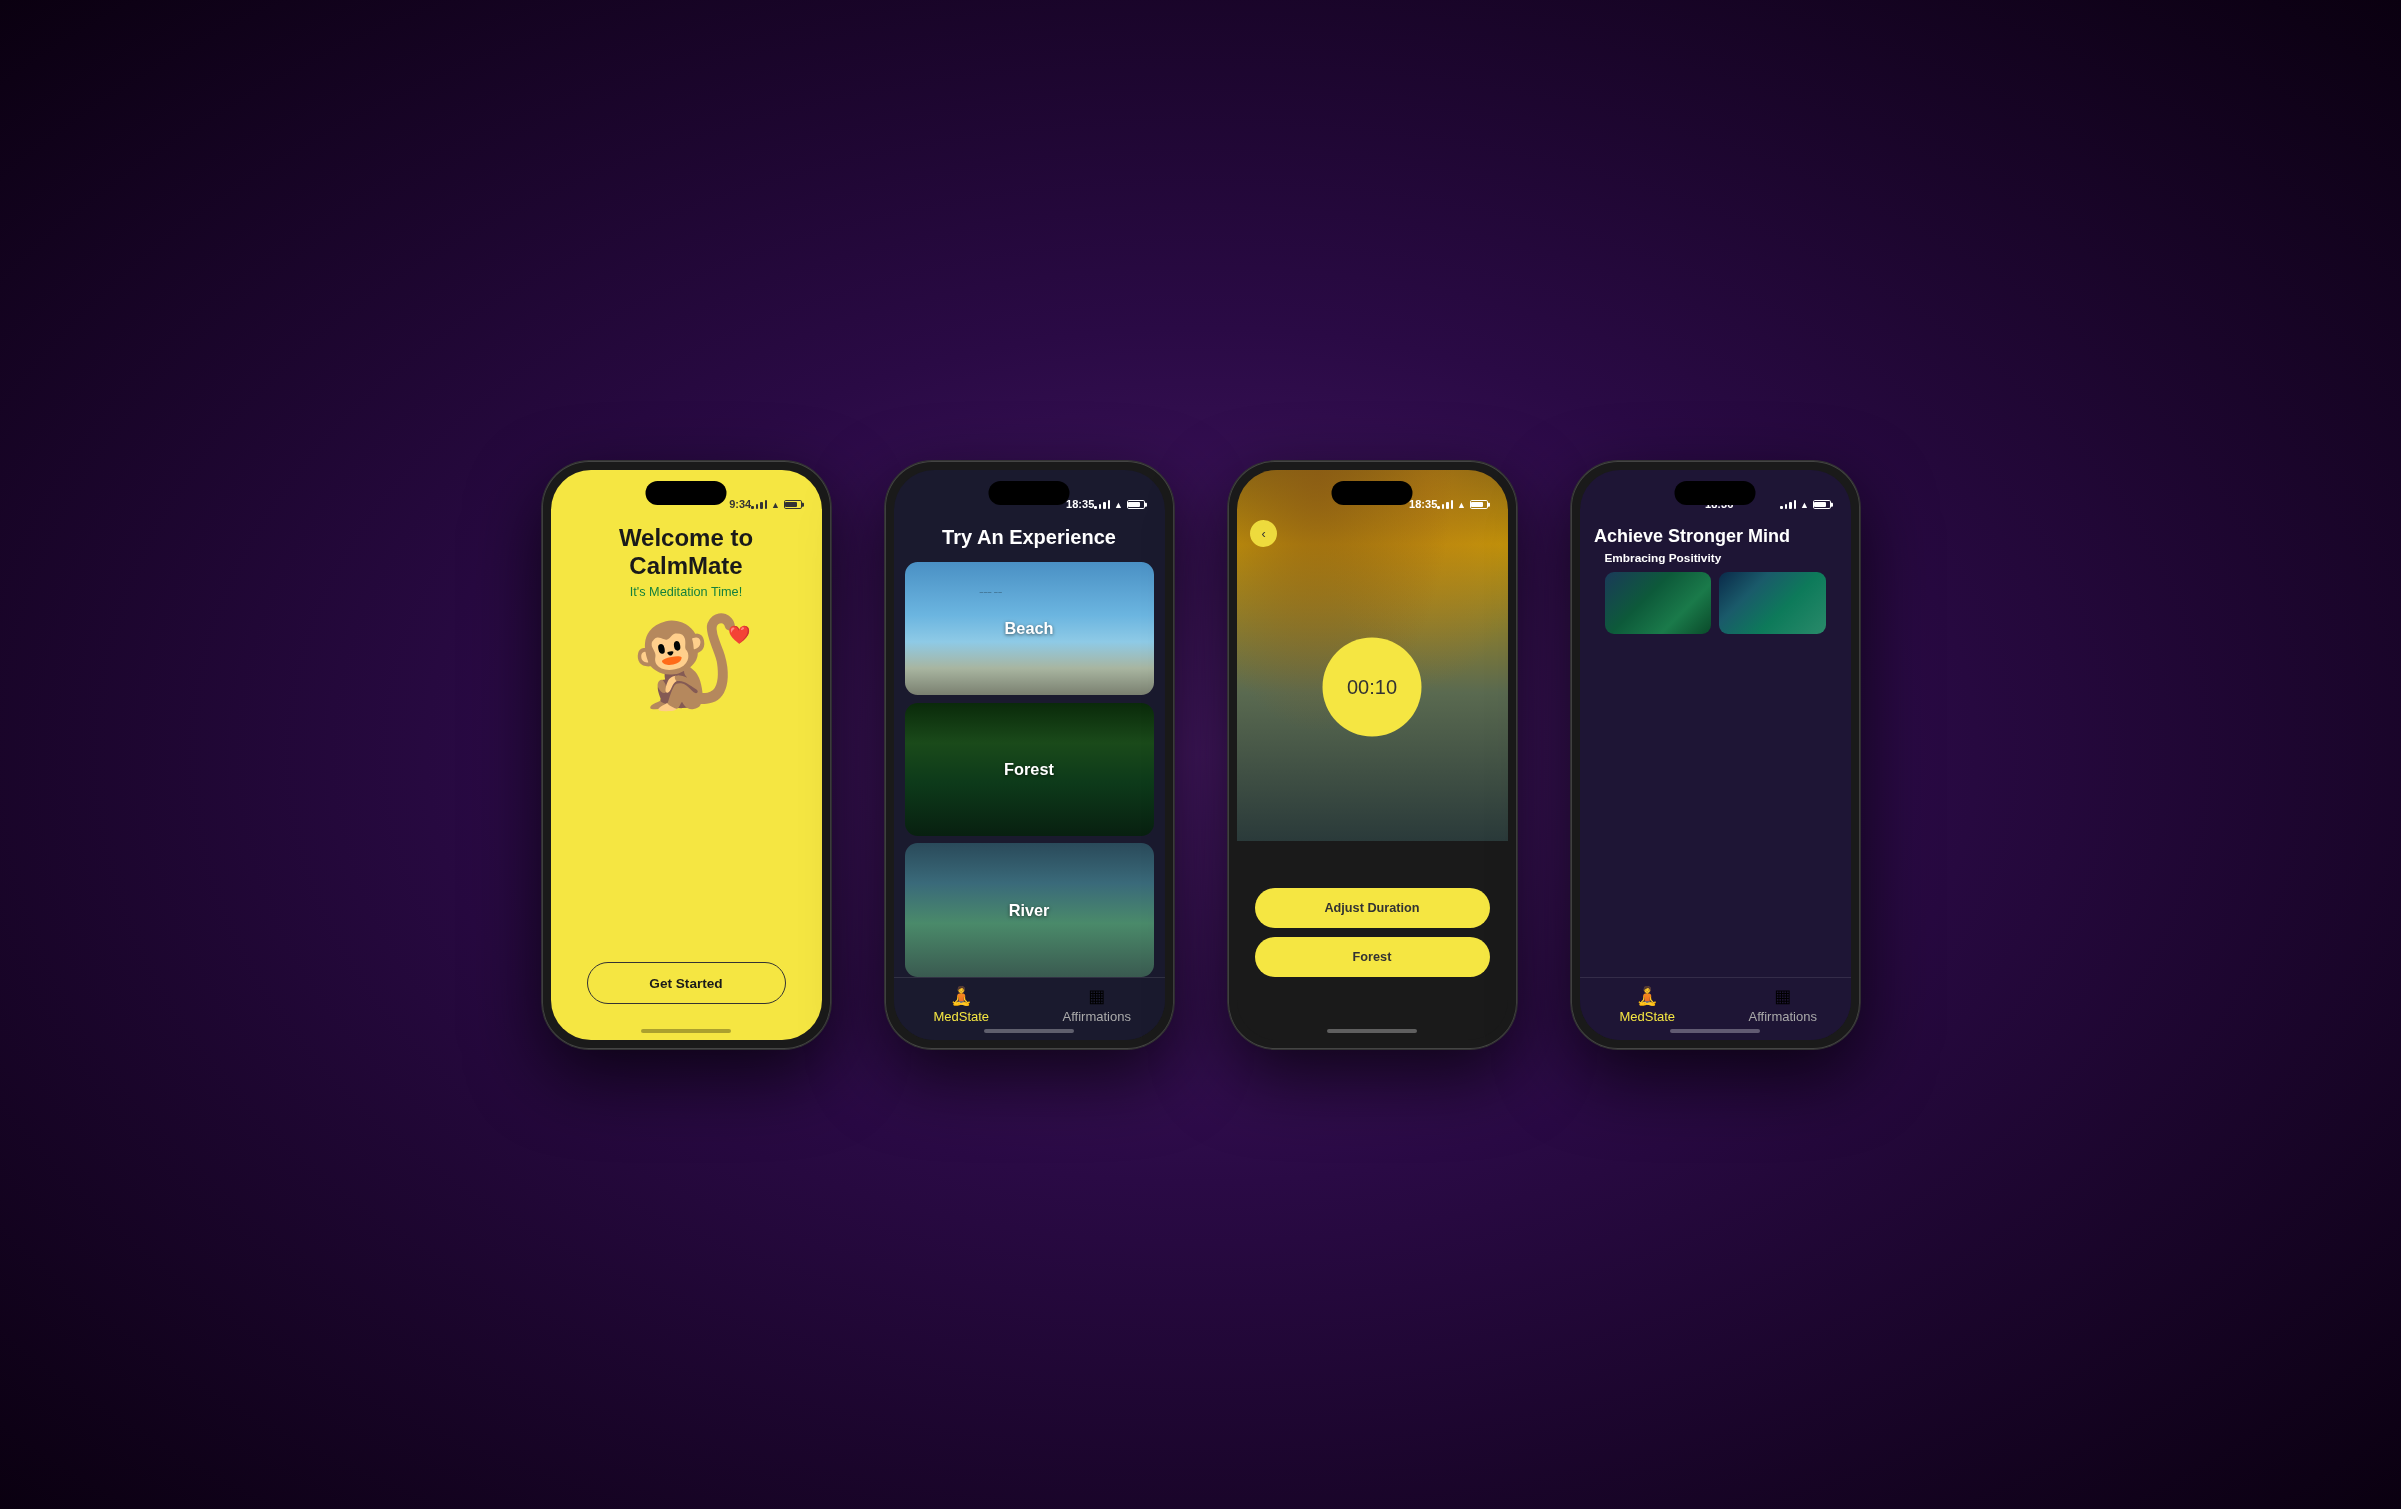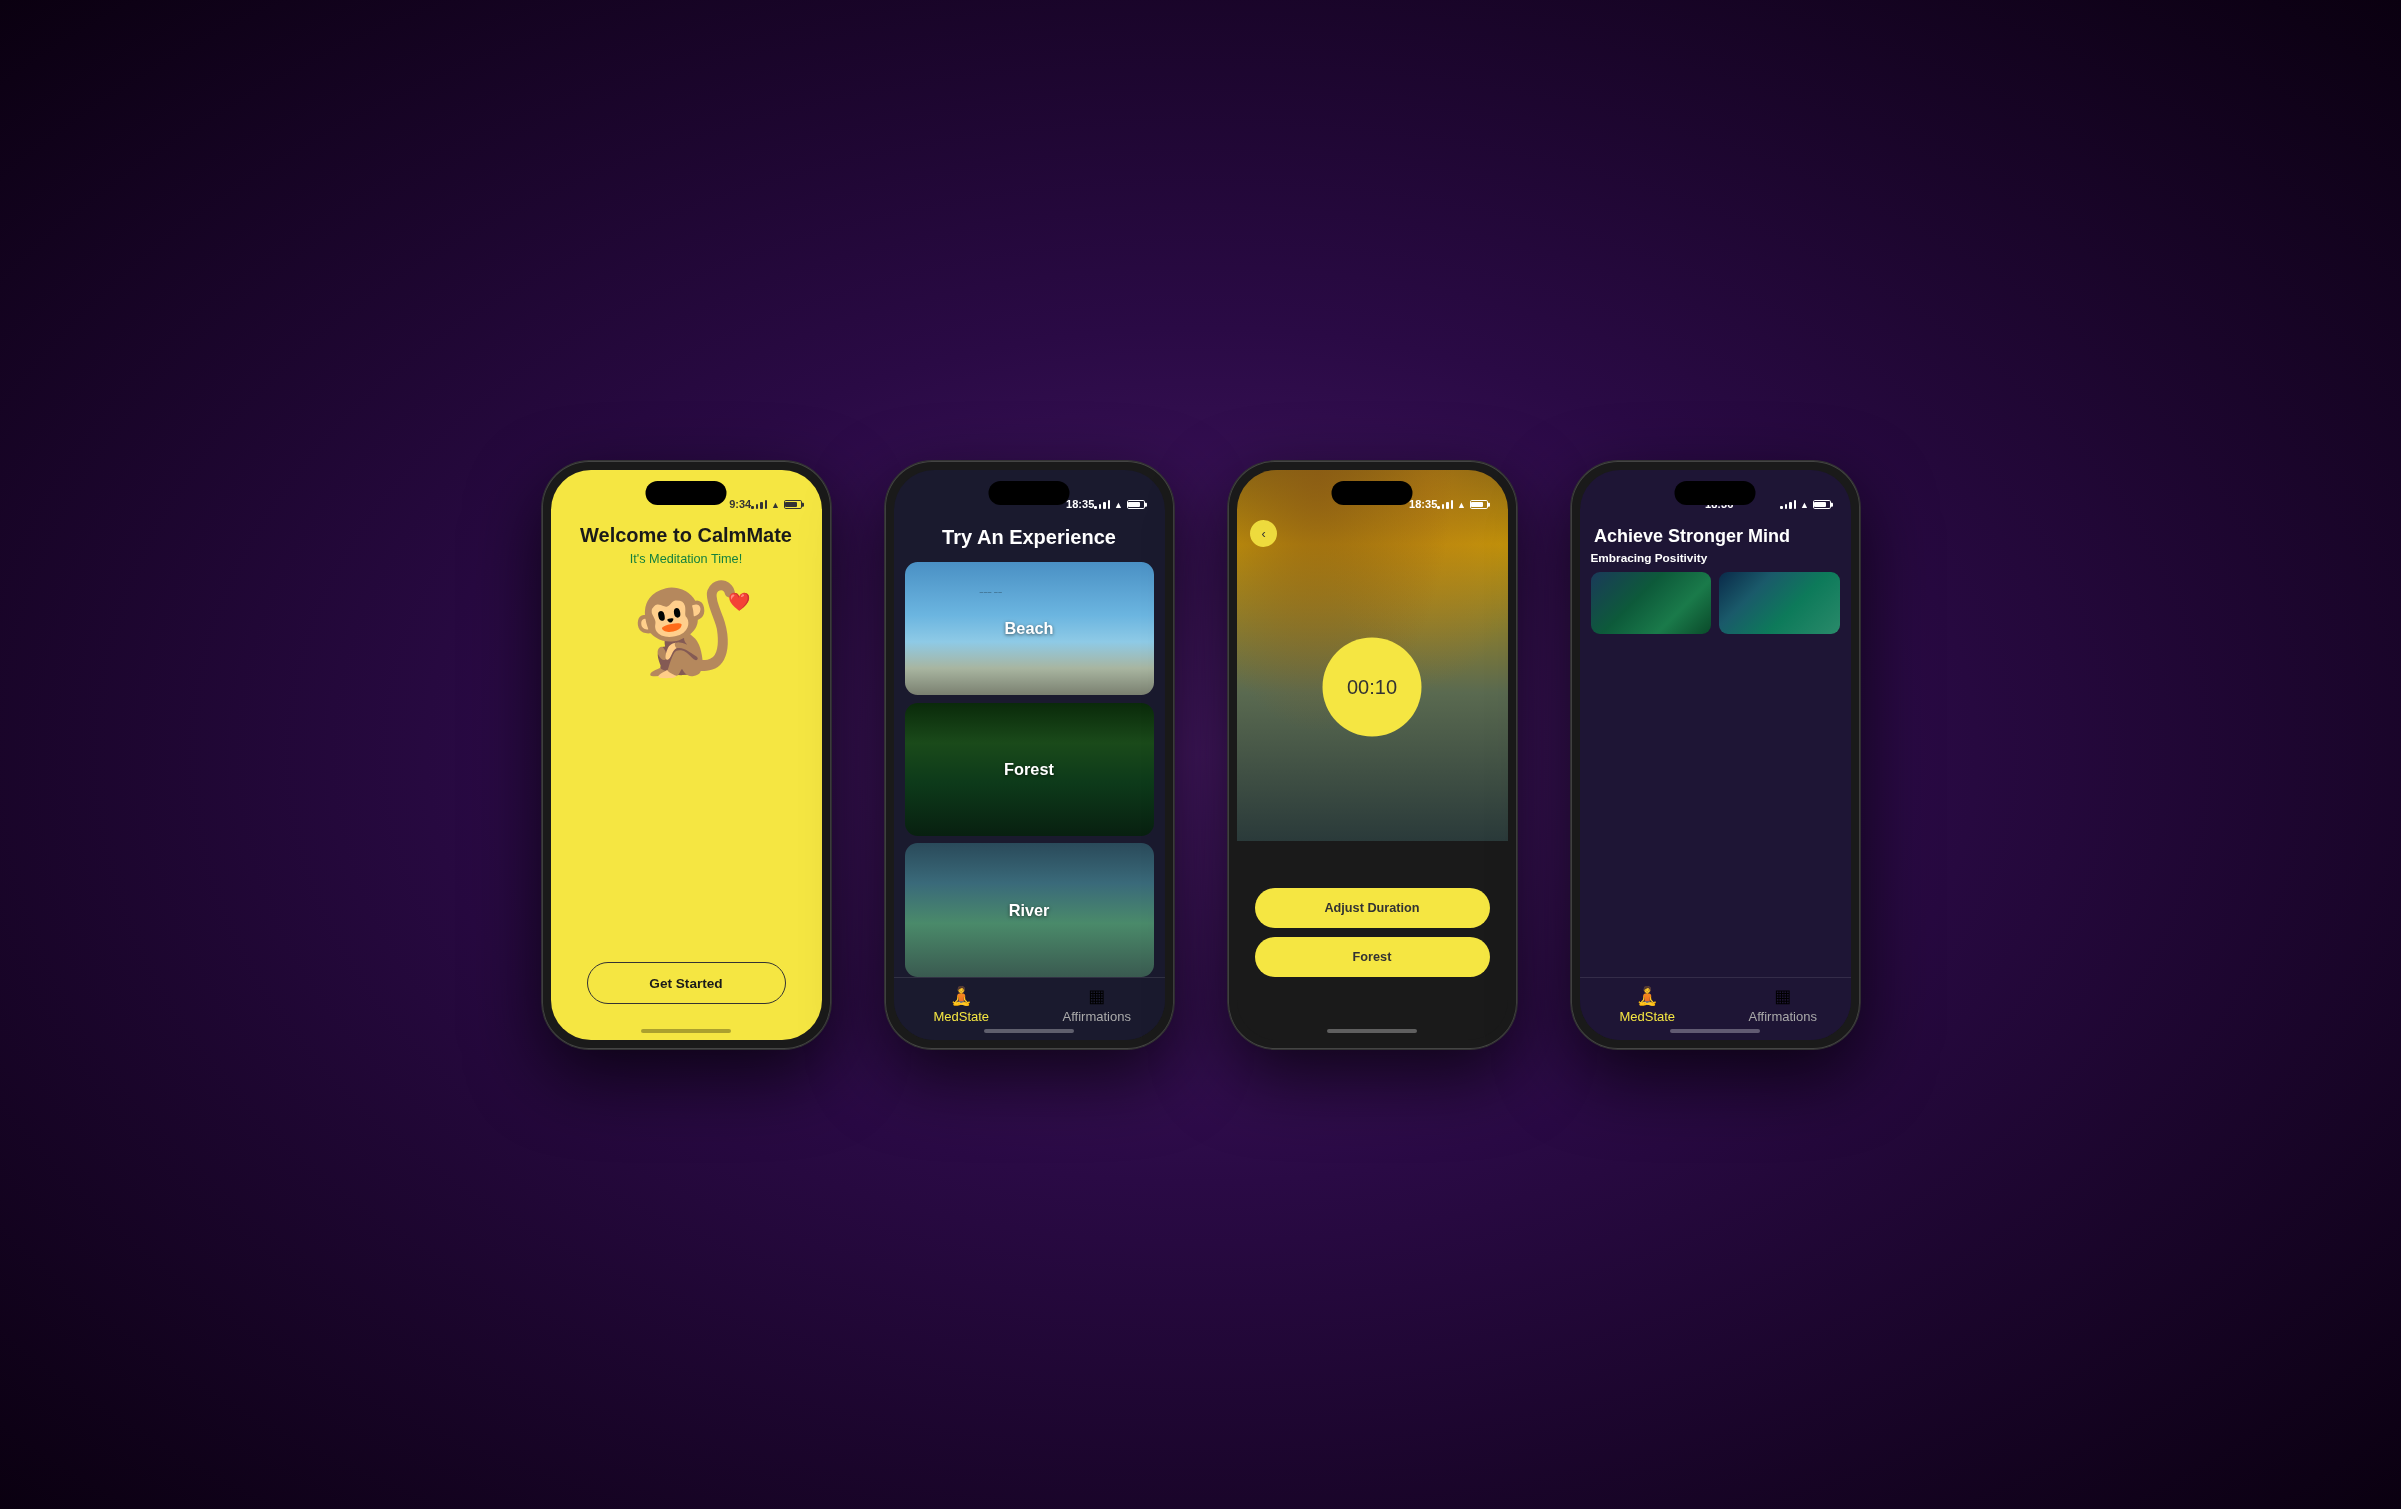--- a/index.html
+++ b/index.html
@@ -119,21 +119,21 @@
     .welcome-content {
       display: flex;
       flex-direction: column;
       align-items: center;
       justify-content: center;
       height: 100%;
       padding: 54px 18px 36px;
     }
 
     .welcome-title {
-      font-size: 20px;
+      font-size: 24px;
       font-weight: 800;
       color: #1a1a1a;
       text-align: center;
       margin-bottom: 5.4px;
     }
 
     .welcome-subtitle {
       font-size: 12.7px;
       font-weight: 500;
       color: #15803d;
@@ -388,21 +388,21 @@
     .achieve-title {
       font-size: 18px;
       font-weight: 800;
       color: #fff;
       padding: 9px 14.5px 3.6px;
     }
 
     .achieve-sections {
       flex: 1;
       overflow: hidden;
-      padding: 0 11px;
+      padding: 0 25px;
     }
 
     .achieve-section {
       margin-bottom: 11px;
     }
 
     .section-title {
       font-size: 11.8px;
       font-weight: 600;
       color: #fff;

